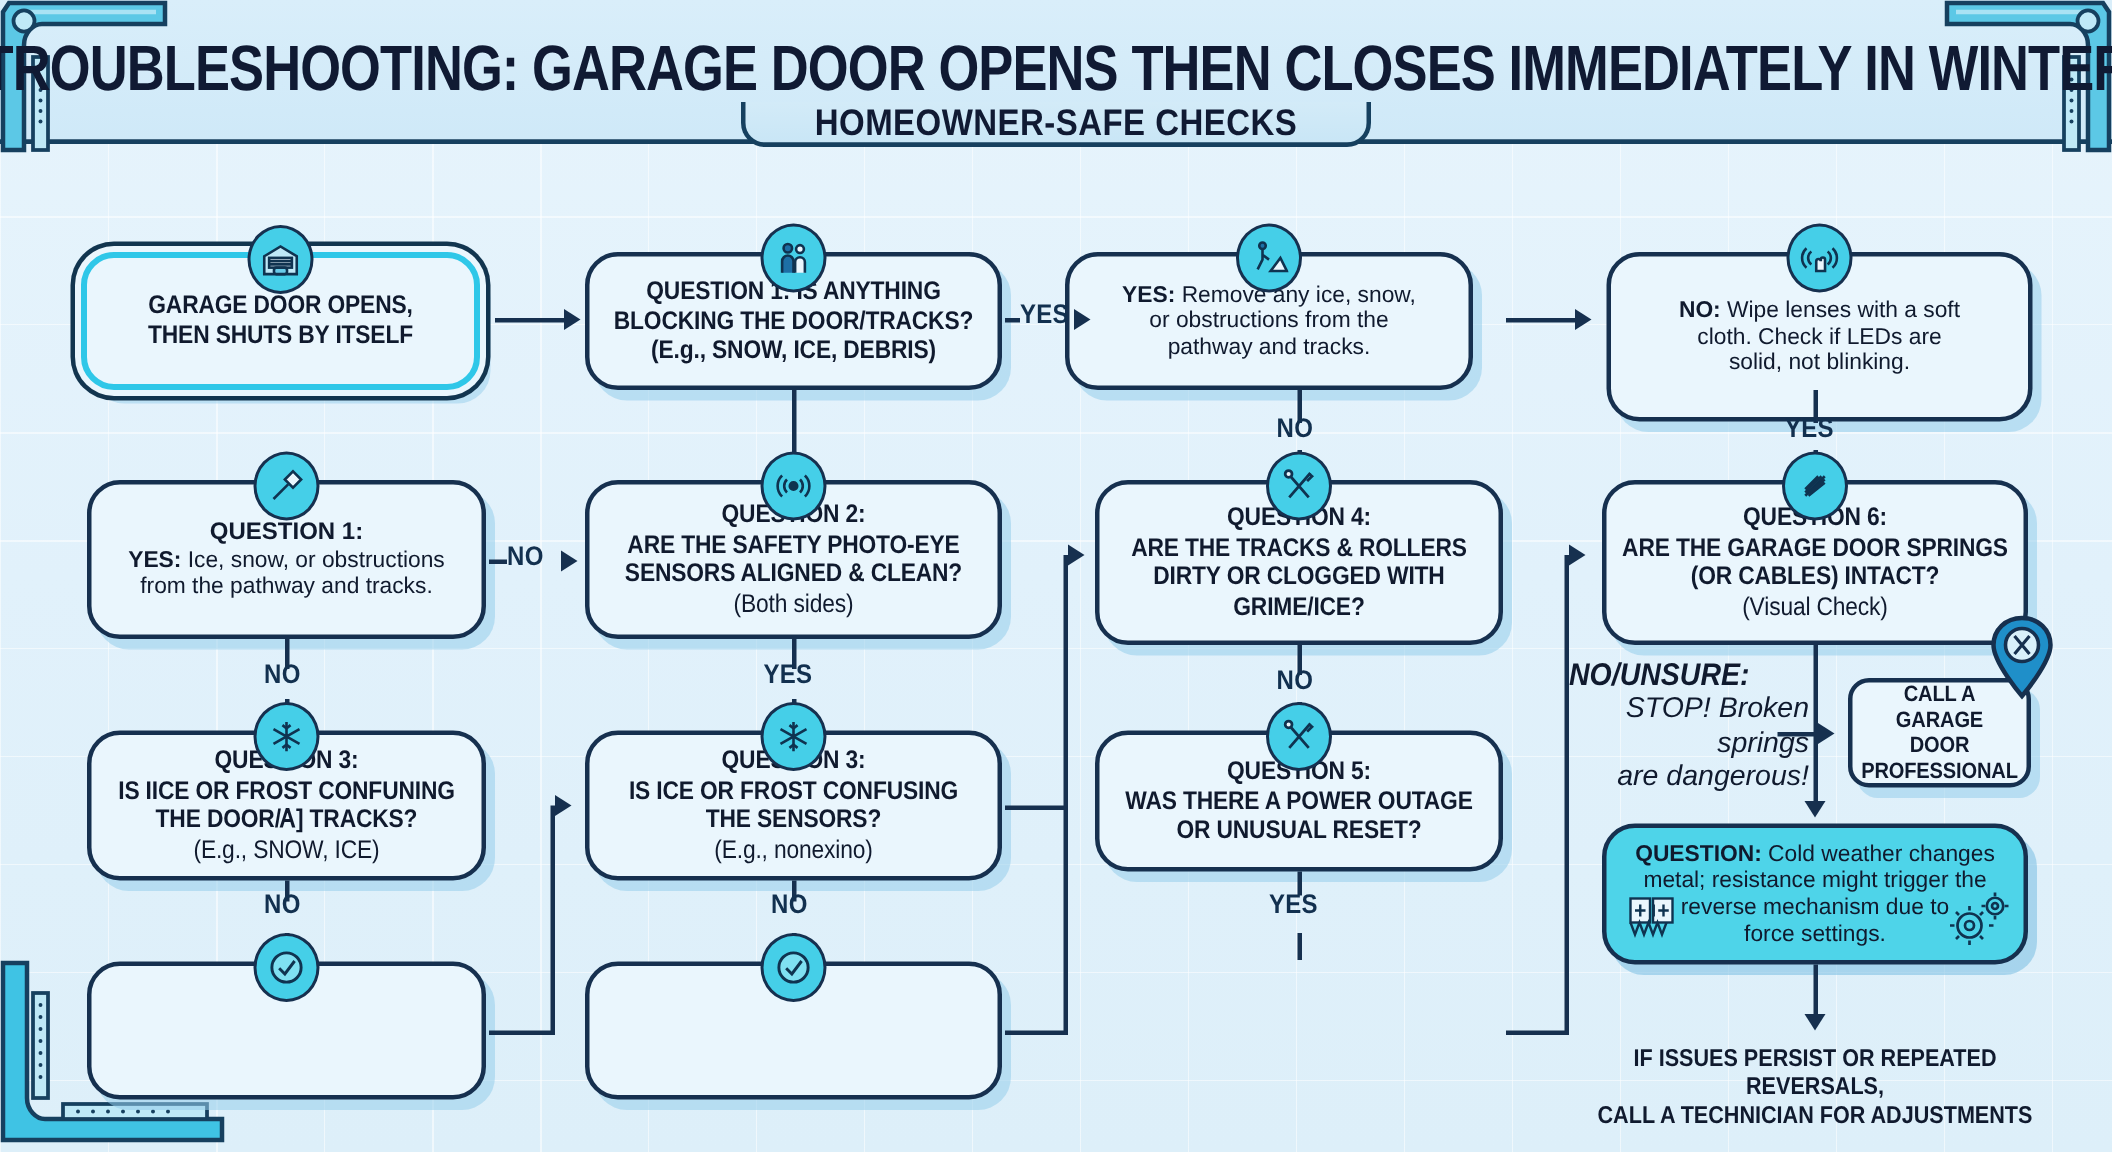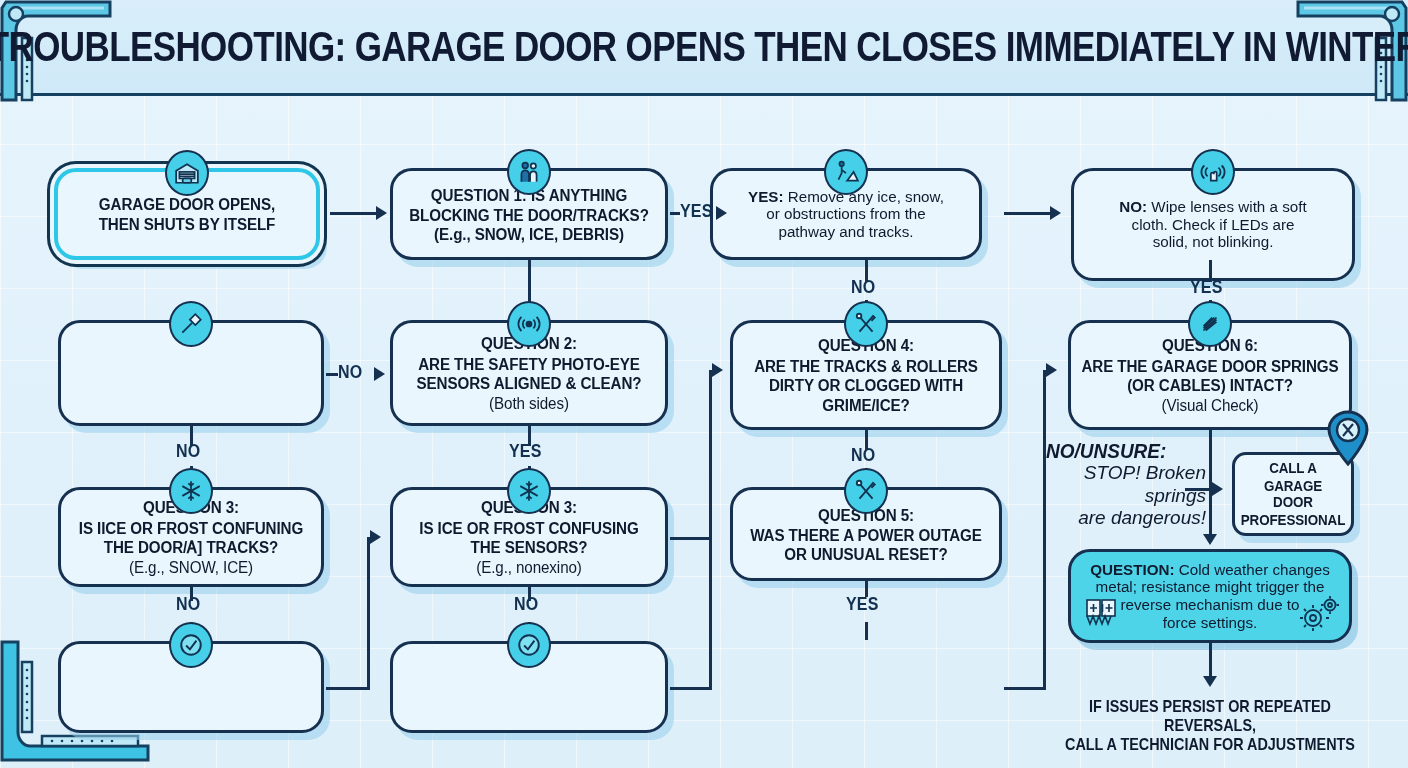--- a/index.html
+++ b/index.html
@@ -173,20 +173,23 @@
           <circle cx="92" cy="101" r="1.3"></circle>
           <circle cx="102" cy="101" r="1.3"></circle>
           <circle cx="112" cy="101" r="1.3"></circle>
         </g>
     </svg>
   </div>
 
   <div id="title-wrap">
     <div id="main-title">TROUBLESHOOTING: GARAGE DOOR OPENS THEN CLOSES IMMEDIATELY IN WINTER</div>
   </div>
+  <div id="subtitle-band">
+    <div id="subtitle">HOMEOWNER-SAFE CHECKS</div>
+  </div>
 
   <div class="node start caps" style="left:54px; top:168px; width:266px; height:92px;">
     <div class="badge">
       <svg viewBox="0 0 24 24" fill="none" stroke="#0f3350" stroke-width="1.6">
         <path d="M2 10 L12 4 L22 10 V21 H2 Z" fill="#bfe9f7"></path>
         <rect x="5" y="11" width="14" height="6" fill="#eaf6fd"></rect>
         <path d="M5 13h14M5 15h14"></path>
         <rect x="8" y="17" width="8" height="4" rx="1.4" fill="#69cbe8"></rect>
       </svg>
     </div>
@@ -234,20 +237,24 @@
       <b>NO:</b> Wipe lenses with a soft<br>cloth. Check if LEDs are<br>solid, not blinking.
     </div>
   </div>
 
   <div class="node" style="left:58px; top:320px; width:266px; height:106px;">
     <div class="badge">
       <svg viewBox="0 0 24 24" fill="none" stroke="#0f3350" stroke-width="1.6">
         <path d="M4 20 L13 11"></path>
         <path d="M11 8 L16 3 L21 8 L16 13 Z" fill="#eaf6fd"></path>
       </svg>
+    </div>
+    <div class="txt">
+      <b style="font-size:16px;">QUESTION 1:</b><br>
+      <b>YES:</b> Ice, snow, or obstructions<br>from the pathway and tracks.
     </div>
   </div>
 
   <div class="node caps" style="left:390px; top:320px; width:278px; height:106px;">
     <div class="badge">
       <svg viewBox="0 0 24 24" fill="none" stroke="#0f3350" stroke-width="1.6">
         <circle cx="12" cy="12" r="2.3" fill="#0f3350"></circle>
         <path d="M8 8a5.5 5.5 0 0 0 0 8M16 8a5.5 5.5 0 0 1 0 8"></path>
         <path d="M5 5.5a9 9 0 0 0 0 13M19 5.5a9 9 0 0 1 0 13"></path>
       </svg>
@@ -324,21 +331,21 @@
         <path d="M5 4 L18 19M19 4 L6 19"></path>
         <circle cx="5.6" cy="4.6" r="2.1" fill="#eaf6fd"></circle>
         <path d="M18.4 4.6 L20 6 L17 9"></path>
       </svg>
     </div>
     <div class="txt">
       <span>QUESTION 5:</span><br><span>WAS THERE A POWER OUTAGE</span><br><span>OR UNUSUAL RESET?</span>
     </div>
   </div>
 
-  <div class="node small caps" style="left:1232px; top:452px; width:122px; height:84px; border-radius:14px;">
+  <div class="node small caps" style="left:1232px; top:452px; width:122px; height:73px; border-radius:14px;">
     <div class="txt">
       <span>CALL A GARAGE</span><br><span>DOOR</span><br><span>PROFESSIONAL</span>
     </div>
   </div>
 
   <div class="plain-text" id="nounsure-block" style="left:1046px; top:440px; width:160px;">
     <span class="hd">NO/UNSURE:</span>
     <span style="display:block;text-align:right;">STOP! Broken springs<br>are dangerous!</span>
   </div>
 

